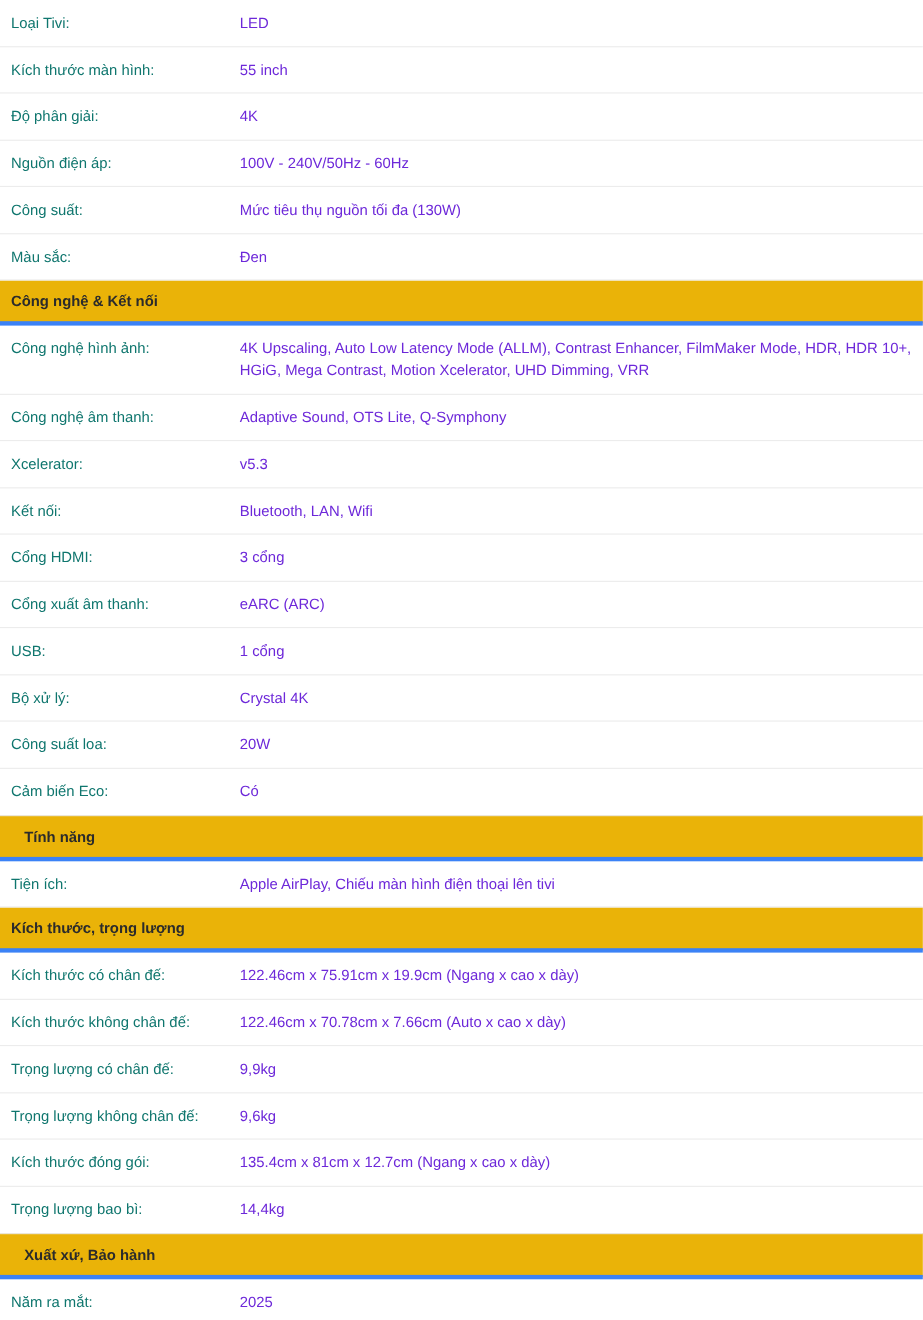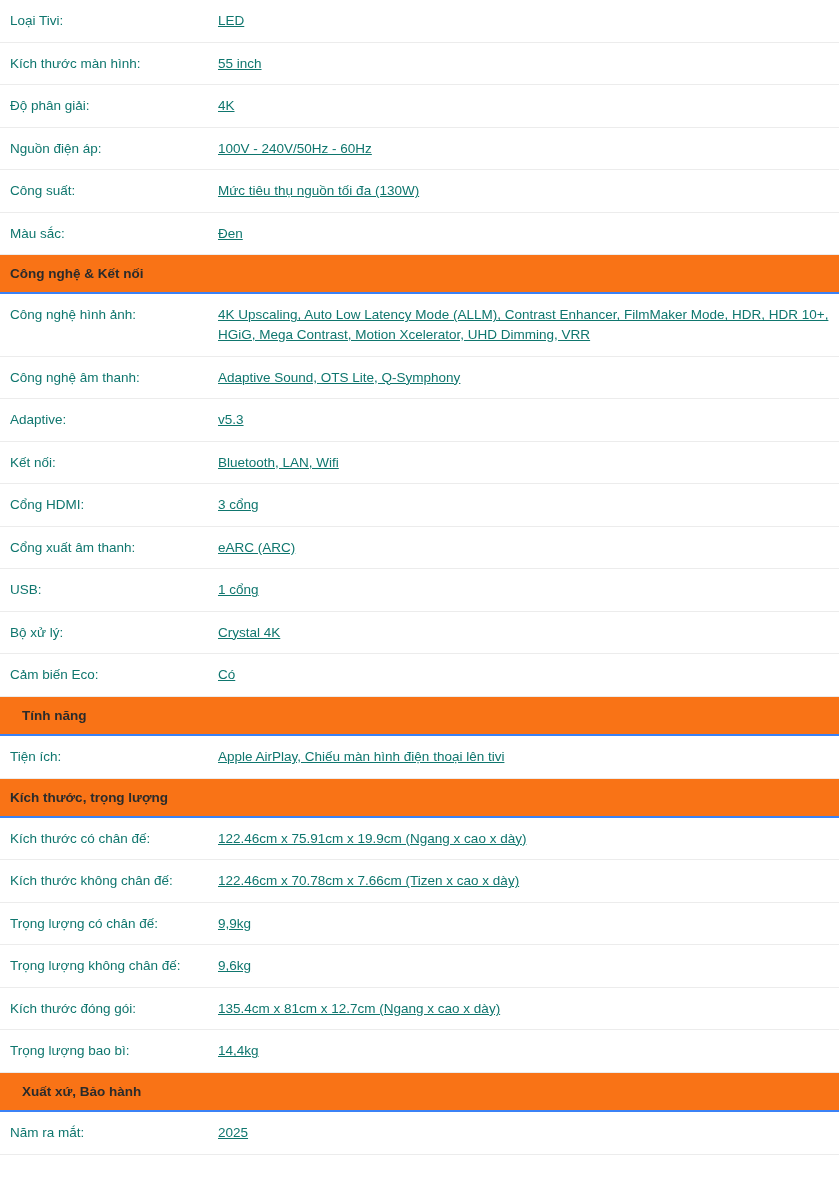--- a/index.html
+++ b/index.html
@@ -24,30 +24,29 @@
     padding: 11px 10px 11px 10px;
     vertical-align: top;
     line-height: 1.45;
   }
   .spec-table tr.spec-row > td.label {
     width: 210px;
     padding-left: 10px;
     color: #0f766e;
   }
   .spec-table tr.spec-row > td.value {
-    color: #0f766e;
+    color: #6d28d9;
     padding-left: 8px;
-    text-decoration: underline;
   }
   .spec-table tr.group-row > td {
-    background: #f97316;
+    background: #eab308;
     font-weight: bold;
     color: #2b2b2b;
     padding: 11px 24px 11px 10px;
-    border-bottom: 2px solid #3b82f6;
+    border-bottom: 4px solid #3b82f6;
     font-size: 13.5px;
   }
   .group-title-inner {
     display: block;
   }
   .group-indent-0 { padding-left: 0px; }
   .group-indent-1 { padding-left: 12px; }
 </style>
 </head>
 <body>
@@ -85,21 +84,21 @@
       </tr>
       <tr class="spec-row">
         <td class="label">Công nghệ hình ảnh:</td>
         <td class="value">4K Upscaling, Auto Low Latency Mode (ALLM), Contrast Enhancer, FilmMaker Mode, HDR, HDR 10+, HGiG, Mega Contrast, Motion Xcelerator, UHD Dimming, VRR</td>
       </tr>
       <tr class="spec-row">
         <td class="label">Công nghệ âm thanh:</td>
         <td class="value">Adaptive Sound, OTS Lite, Q-Symphony</td>
       </tr>
       <tr class="spec-row">
-        <td class="label">Adaptive:</td>
+        <td class="label">Xcelerator:</td>
         <td class="value">v5.3</td>
       </tr>
       <tr class="spec-row">
         <td class="label">Kết nối:</td>
         <td class="value">Bluetooth, LAN, Wifi</td>
       </tr>
       <tr class="spec-row">
         <td class="label">Cổng HDMI:</td>
         <td class="value">3 cổng</td>
       </tr>
@@ -107,20 +106,24 @@
         <td class="label">Cổng xuất âm thanh:</td>
         <td class="value">eARC (ARC)</td>
       </tr>
       <tr class="spec-row">
         <td class="label">USB:</td>
         <td class="value">1 cổng</td>
       </tr>
       <tr class="spec-row">
         <td class="label">Bộ xử lý:</td>
         <td class="value">Crystal 4K</td>
+      </tr>
+      <tr class="spec-row">
+        <td class="label">Công suất loa:</td>
+        <td class="value">20W</td>
       </tr>
       <tr class="spec-row">
         <td class="label">Cảm biến Eco:</td>
         <td class="value">Có</td>
       </tr>
       <tr class="group-row">
         <td colspan="2">
           <span class="group-title-inner group-indent-1">Tính năng</span>
         </td>
       </tr>
@@ -132,21 +135,21 @@
         <td colspan="2">
           <span class="group-title-inner group-indent-0">Kích thước, trọng lượng</span>
         </td>
       </tr>
       <tr class="spec-row">
         <td class="label">Kích thước có chân đế:</td>
         <td class="value">122.46cm x 75.91cm x 19.9cm (Ngang x cao x dày)</td>
       </tr>
       <tr class="spec-row">
         <td class="label">Kích thước không chân đế:</td>
-        <td class="value">122.46cm x 70.78cm x 7.66cm (Tizen x cao x dày)</td>
+        <td class="value">122.46cm x 70.78cm x 7.66cm (Auto x cao x dày)</td>
       </tr>
       <tr class="spec-row">
         <td class="label">Trọng lượng có chân đế:</td>
         <td class="value">9,9kg</td>
       </tr>
       <tr class="spec-row">
         <td class="label">Trọng lượng không chân đế:</td>
         <td class="value">9,6kg</td>
       </tr>
       <tr class="spec-row">

